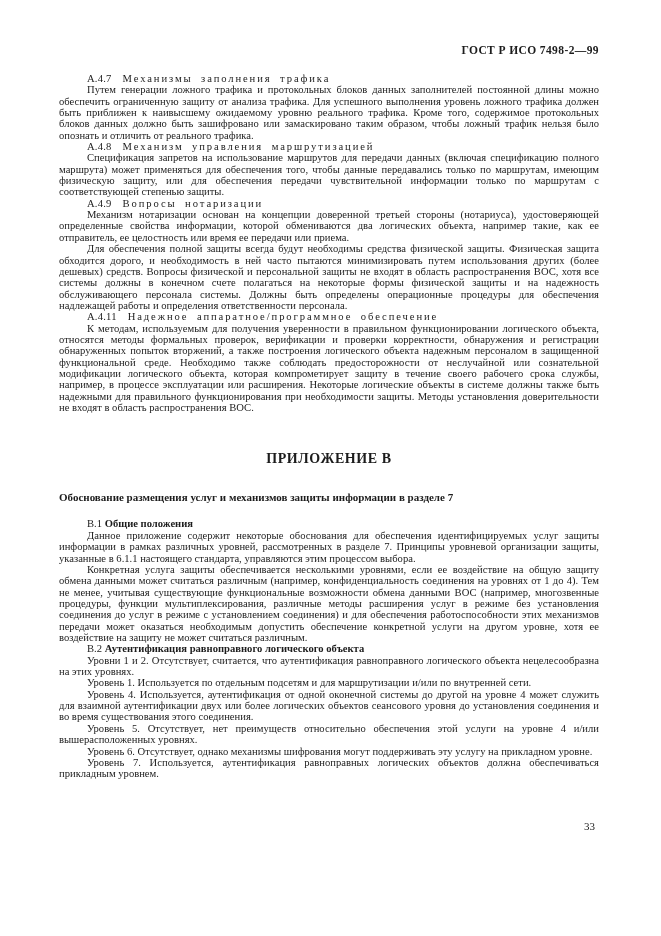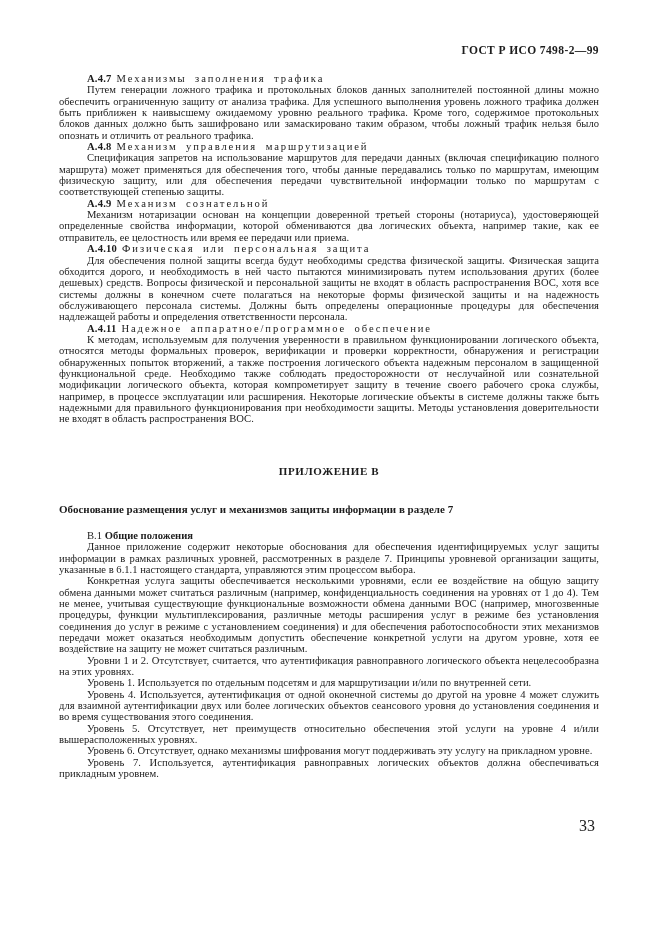--- a/index.html
+++ b/index.html
@@ -33,33 +33,32 @@
     font-size: 10.6px;
     line-height: 11.35px;
   }
   .spaced-heading {
     text-indent: 28px;
     font-size: 10.6px;
     line-height: 11.35px;
     white-space: nowrap;
   }
   .spaced-heading .h-num {
-    margin-right: 5px;
+    margin-right: 11px;
     letter-spacing: 0.2px;
-    font-weight: bold;
   }
   .spaced-heading .h-title {
     letter-spacing: 1.9px;
     word-spacing: 4px;
     text-align: right;
   }
   .annex-label {
     text-align: center;
     font-weight: bold;
-    font-size: 11px;
+    font-size: 14px;
     line-height: 12px;
     letter-spacing: 0.6px;
     margin-top: 40px;
   }
   .annex-note {
     text-align: center;
     font-size: 10.6px;
     line-height: 12px;
   }
   .annex-title {
@@ -76,56 +75,56 @@
     line-height: 11.5px;
     margin-top: 0;
   }
   .b-heading .b-title {
     font-weight: bold;
   }
   .page-number {
     position: absolute;
     top: 820px;
     right: 66px;
-    font-size: 16px;
+    font-size: 11px;
     line-height: 12px;
     margin-left: 48px;
   }
 </style>
 </head>
 <body>
 
 <div class="page">
 
   <div class="doc-header">ГОСТ Р ИСО 7498-2—99</div>
 
   <div class="body-text">
 
     <div class="spaced-heading"><span class="h-num">А.4.7</span><span class="h-title">Механизмы заполнения трафика</span></div>
     <p>Путем генерации ложного трафика и протокольных блоков данных заполнителей постоянной длины можно обеспечить ограниченную защиту от анализа трафика. Для успешного выполнения уровень ложного трафика должен быть приближен к наивысшему ожидаемому уровню реального трафика. Кроме того, содержимое протокольных блоков данных должно быть зашифровано или замаскировано таким образом, чтобы ложный трафик нельзя было опознать и отличить от реального трафика.</p>
 
     <div class="spaced-heading"><span class="h-num">А.4.8</span><span class="h-title">Механизм управления маршрутизацией</span></div>
     <p>Спецификация запретов на использование маршрутов для передачи данных (включая спецификацию полного маршрута) может применяться для обеспечения того, чтобы данные передавались только по маршрутам, имеющим физическую защиту, или для обеспечения передачи чувствительной информации только по маршрутам с соответствующей степенью защиты.</p>
 
-    <div class="spaced-heading"><span class="h-num">А.4.9</span><span class="h-title">Механизм сознательной</span></div>
+    <div class="spaced-heading"><span class="h-num">А.4.9</span><span class="h-title">Вопросы нотаризации</span></div>
     <p>Механизм нотаризации основан на концепции доверенной третьей стороны (нотариуса), удостоверяющей определенные свойства информации, которой обмениваются два логических объекта, например такие, как ее отправитель, ее целостность или время ее передачи или приема.</p>
 
-    <div class="spaced-heading"><span class="h-num">А.4.10</span><span class="h-title">Физическая или персональная защита</span></div>
     <p>Для обеспечения полной защиты всегда будут необходимы средства физической защиты. Физическая защита обходится дорого, и необходимость в ней часто пытаются минимизировать путем использования других (более дешевых) средств. Вопросы физической и персональной защиты не входят в область распространения ВОС, хотя все системы должны в конечном счете полагаться на некоторые формы физической защиты и на надежность обслуживающего персонала системы. Должны быть определены операционные процедуры для обеспечения надлежащей работы и определения ответственности персонала.</p>
 
     <div class="spaced-heading"><span class="h-num">А.4.11</span><span class="h-title">Надежное аппаратное/программное обеспечение</span></div>
     <p>К методам, используемым для получения уверенности в правильном функционировании логического объекта, относятся методы формальных проверок, верификации и проверки корректности, обнаружения и регистрации обнаруженных попыток вторжений, а также построения логического объекта надежным персоналом в защищенной функциональной среде. Необходимо также соблюдать предосторожности от неслучайной или сознательной модификации логического объекта, которая компрометирует защиту в течение своего рабочего срока службы, например, в процессе эксплуатации или расширения. Некоторые логические объекты в системе должны также быть надежными для правильного функционирования при необходимости защиты. Методы установления доверительности не входят в область распространения ВОС.</p>
 
     <div class="annex-label">ПРИЛОЖЕНИЕ В</div>
     <div class="annex-title">Обоснование размещения услуг и механизмов защиты информации в разделе 7</div>
 
     <div class="b-heading"><span class="b-num">В.1</span> <span class="b-title">Общие положения</span></div>
     <p>Данное приложение содержит некоторые обоснования для обеспечения идентифицируемых услуг защиты информации в рамках различных уровней, рассмотренных в разделе 7. Принципы уровневой организации защиты, указанные в 6.1.1 настоящего стандарта, управляются этим процессом выбора.</p>
     <p>Конкретная услуга защиты обеспечивается несколькими уровнями, если ее воздействие на общую защиту обмена данными может считаться различным (например, конфиденциальность соединения на уровнях от 1 до 4). Тем не менее, учитывая существующие функциональные возможности обмена данными ВОС (например, многозвенные процедуры, функции мультиплексирования, различные методы расширения услуг в режиме без установления соединения до услуг в режиме с установлением соединения) и для обеспечения работоспособности этих механизмов передачи может оказаться необходимым допустить обеспечение конкретной услуги на другом уровне, хотя ее воздействие на защиту не может считаться различным.</p>
 
+    <div class="b-heading"><span class="b-num">В.2</span> <span class="b-title">Аутентификация равноправного логического объекта</span></div>
     <p>Уровни 1 и 2. Отсутствует, считается, что аутентификация равноправного логического объекта нецелесообразна на этих уровнях.</p>
     <p>Уровень 1. Используется по отдельным подсетям и для маршрутизации и/или по внутренней сети.</p>
     <p>Уровень 4. Используется, аутентификация от одной оконечной системы до другой на уровне 4 может служить для взаимной аутентификации двух или более логических объектов сеансового уровня до установления соединения и во время существования этого соединения.</p>
     <p>Уровень 5. Отсутствует, нет преимуществ относительно обеспечения этой услуги на уровне 4 и/или вышерасположенных уровнях.</p>
     <p>Уровень 6. Отсутствует, однако механизмы шифрования могут поддерживать эту услугу на прикладном уровне.</p>
     <p>Уровень 7. Используется, аутентификация равноправных логических объектов должна обеспечиваться прикладным уровнем.</p>
 
   </div>
 
   <div class="page-number">33</div>

